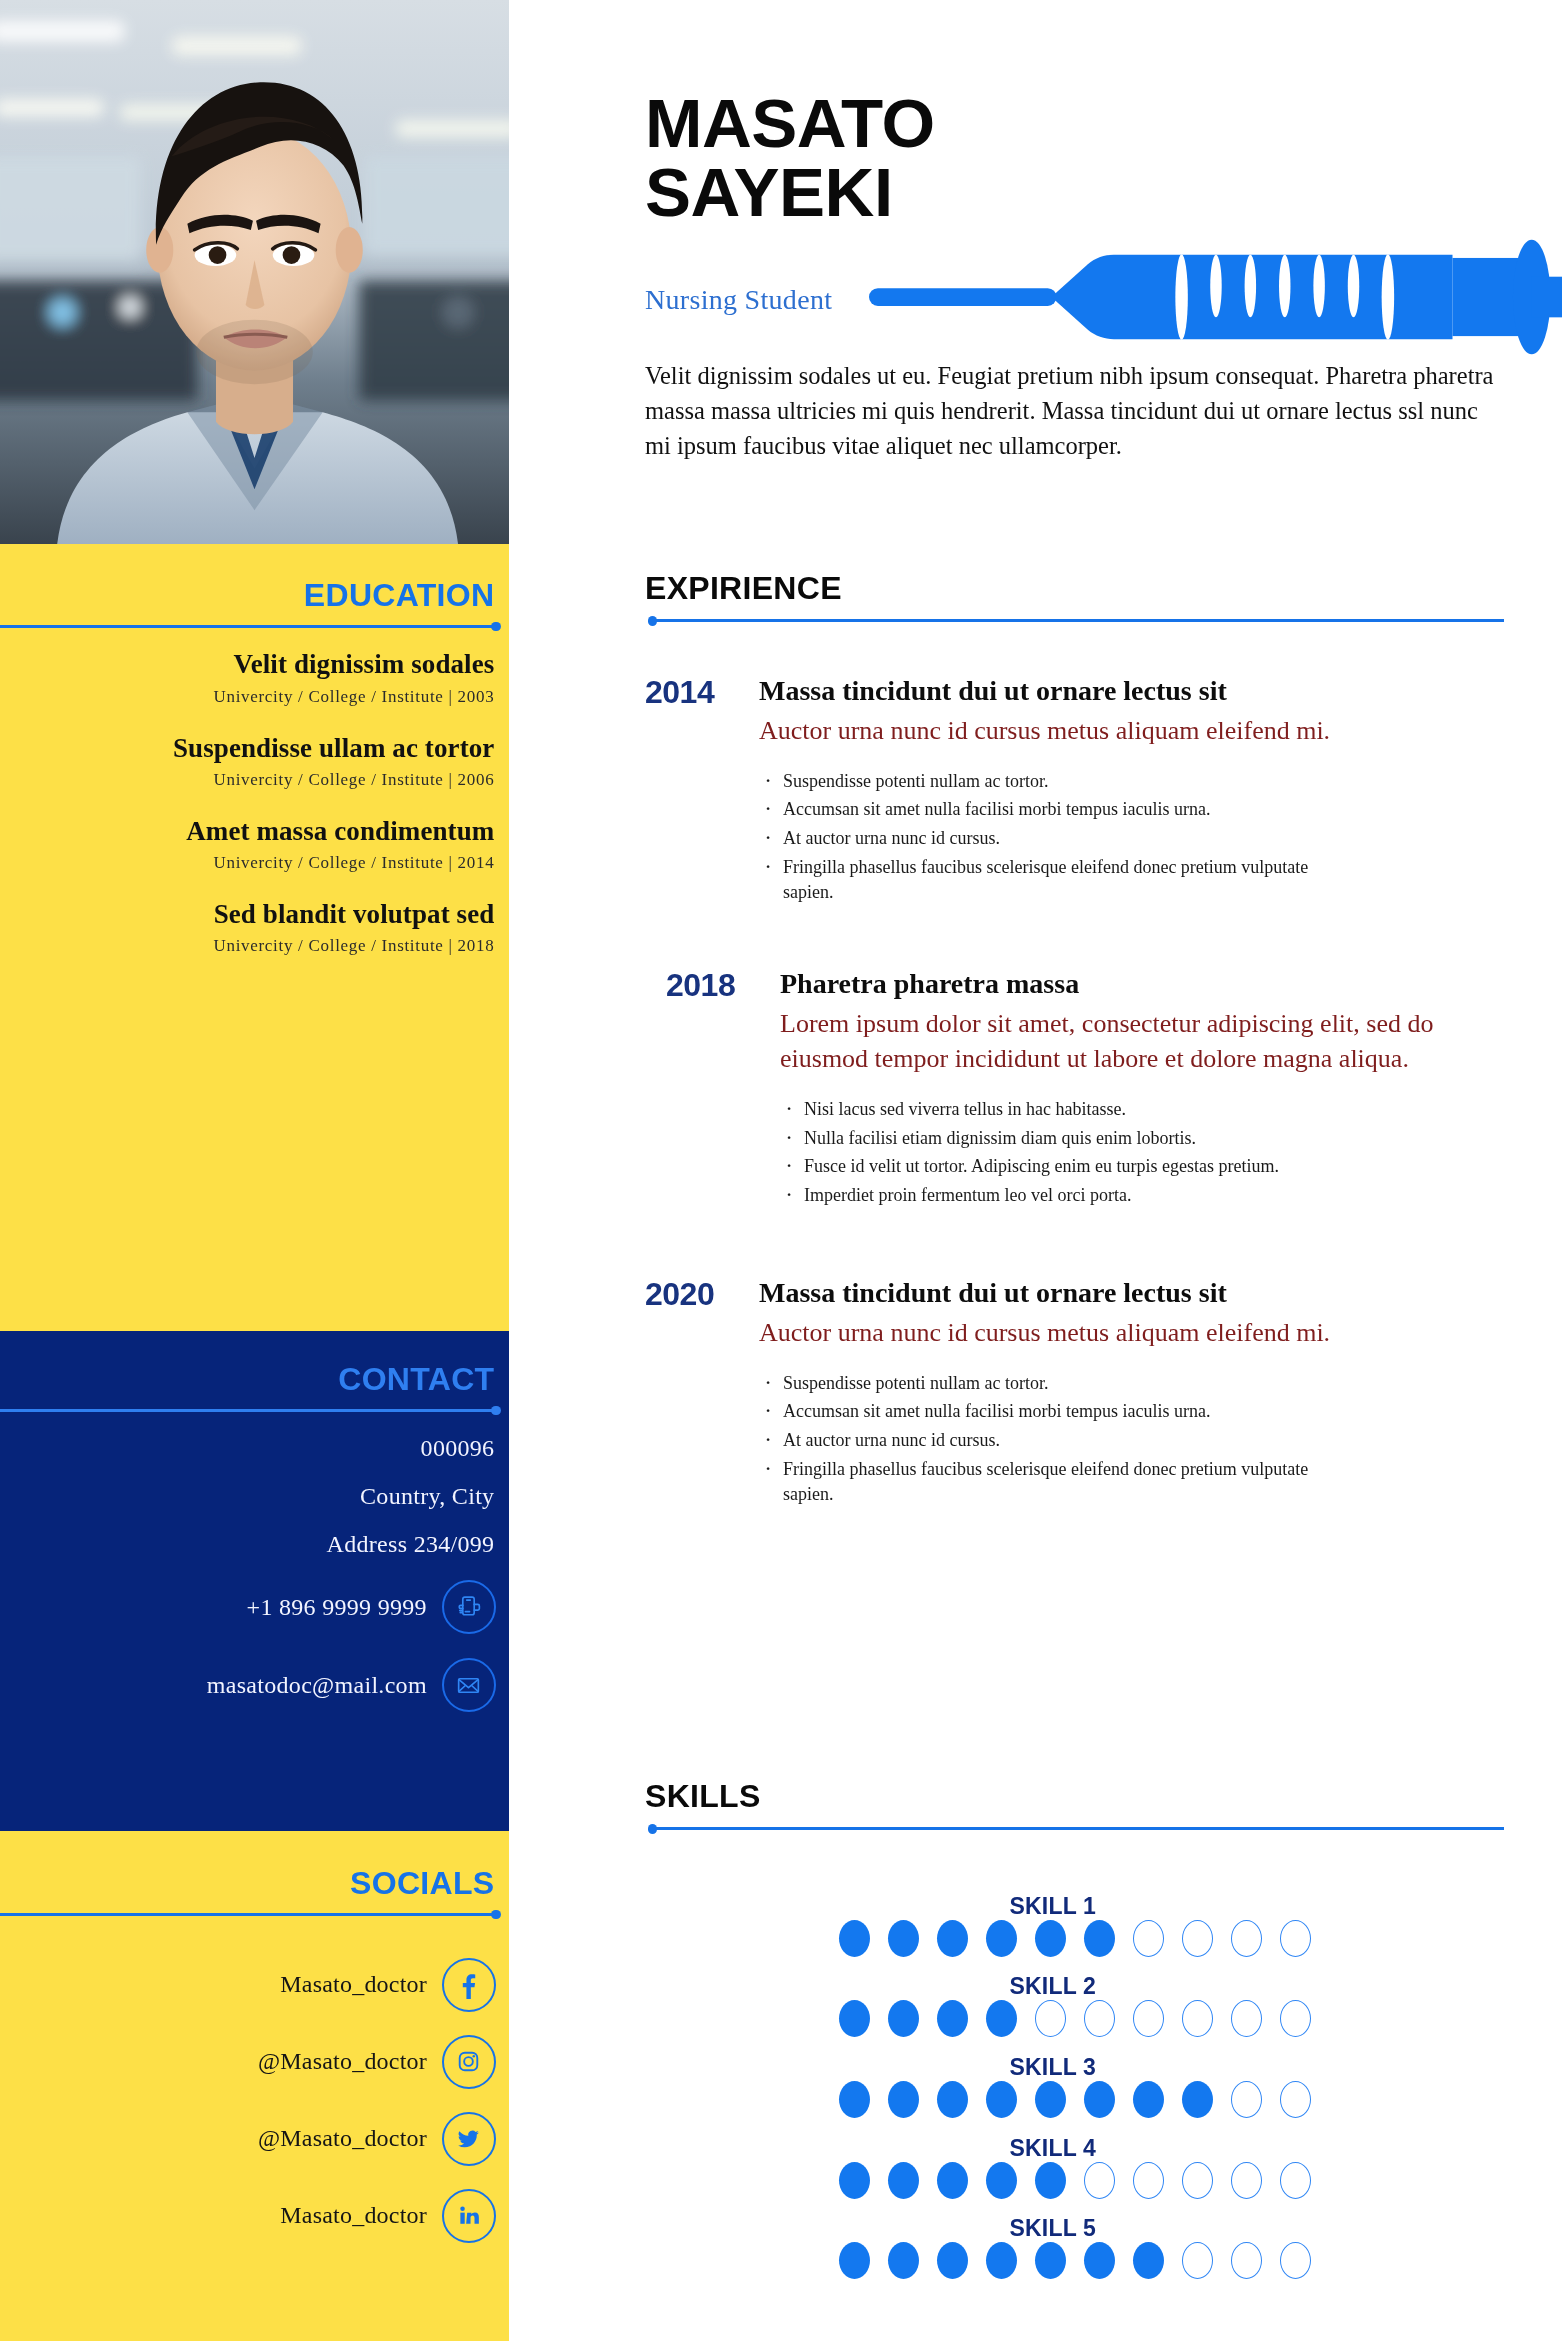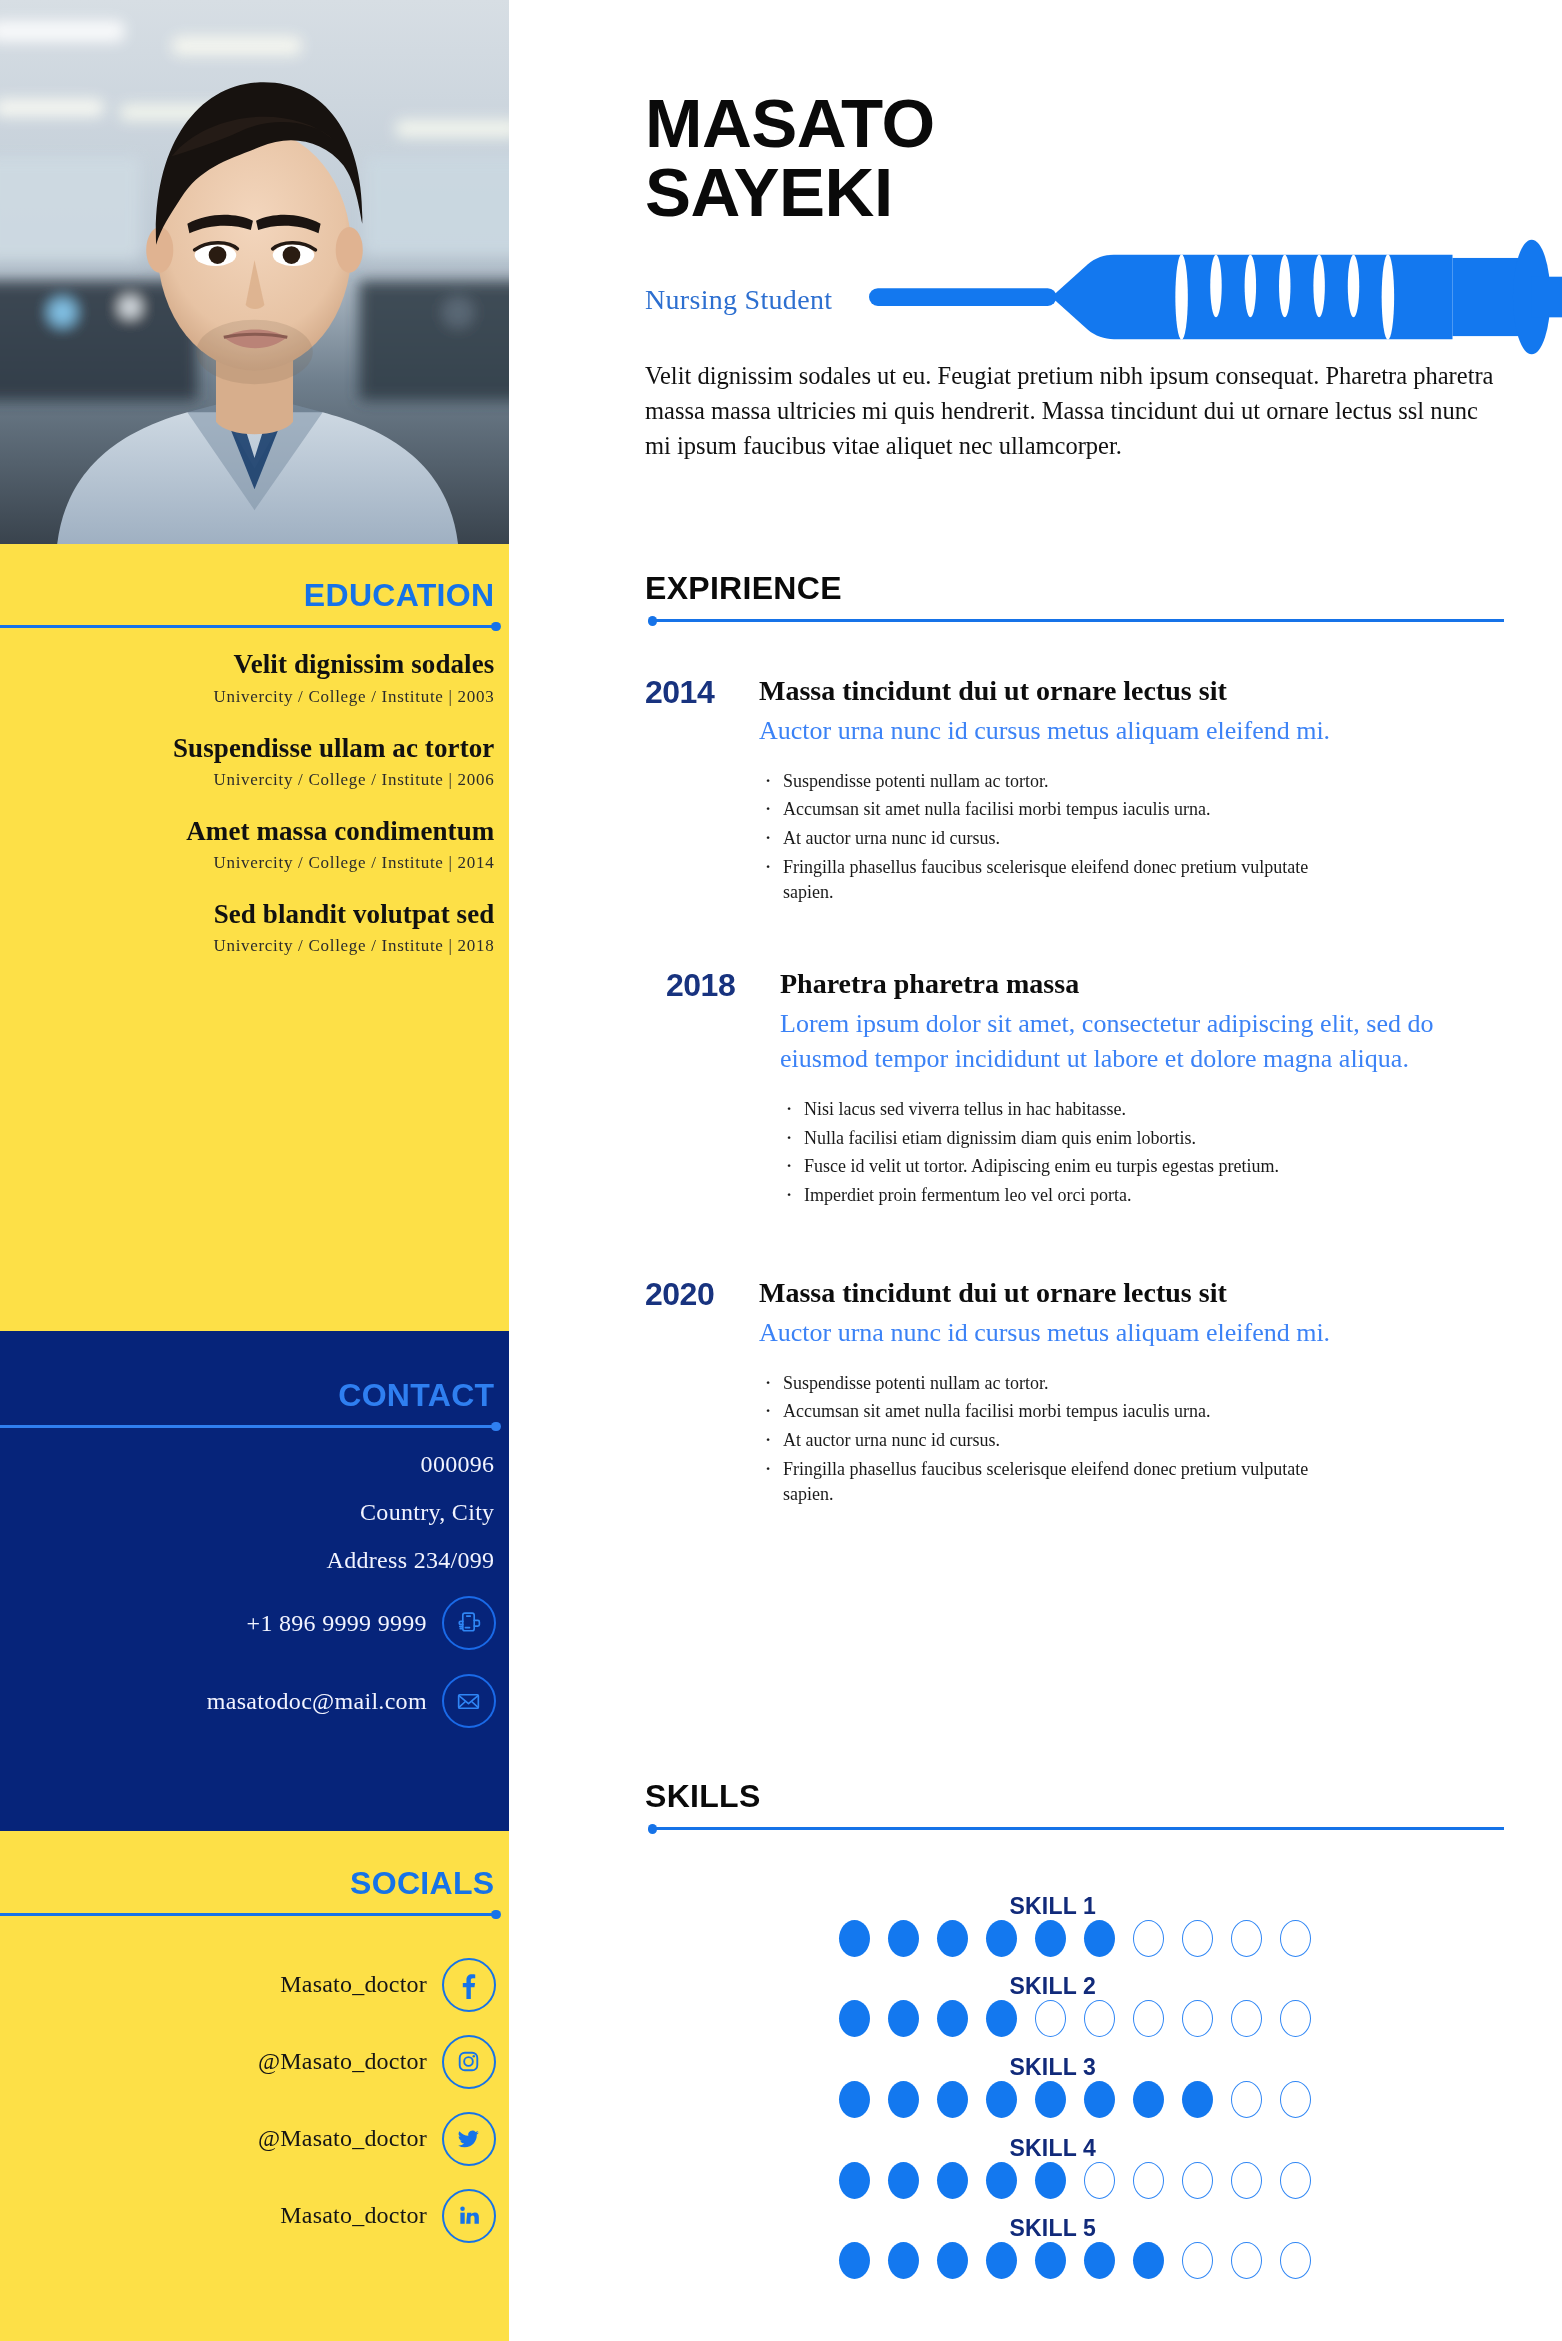--- a/index.html
+++ b/index.html
@@ -75,21 +75,21 @@
   .sec-rule .line{position:absolute;left:9.4px;right:0;top:3.1px;height:2.6px;background:#1673e8;}
   .sec-rule .dot{position:absolute;left:3.1px;top:0;width:9.4px;height:9.4px;border-radius:50%;background:#1673e8;}
 
   .exp-item{display:flex;align-items:flex-start;}
   .exp-year{
     font-family:"Liberation Sans", sans-serif;font-weight:700;
     font-size:32px;color:#18337f;width:114px;flex:0 0 auto;line-height:1.05;letter-spacing:-0.5px;
   }
   .exp-body{flex:1 1 auto;}
   .exp-title{font-family:"Liberation Serif", serif;font-weight:700;font-size:28px;color:#0d0d0d;line-height:1.1;}
-  .exp-desc{font-family:"Liberation Serif", serif;font-size:26px;color:#3b82f6;line-height:1.35;margin-top:6.2px;}
+  .exp-desc{font-family:"Liberation Serif", serif;font-size:26px;color:#7f1d1d;line-height:1.35;margin-top:6.2px;}
   .exp-bullets{margin:21px 0 0 0;padding:0;list-style:none;}
   .exp-bullets li{
     position:relative;padding-left:24px;
     font-family:"Liberation Serif", serif;font-size:18px;color:#1a1a1a;
     line-height:1.42;margin-bottom:3.1px;
   }
   .exp-bullets li:before{
     content:"\00B7";position:absolute;left:5.2px;top:-3.1px;font-size:23px;color:#1a1a1a;line-height:1.3;
   }
 
@@ -204,21 +204,21 @@
           <div class="edu-sub">Univercity / College / Institute | 2014</div>
         </div>
         <div class="edu-item">
           <div class="edu-title">Sed blandit volutpat sed</div>
           <div class="edu-sub">Univercity / College / Institute | 2018</div>
         </div>
       </div>
     </div>
 
     <div class="contact-band">
-      <div style="padding-top:48px;">
+      <div style="padding-top:32px;">
         <div class="side-head contact-head">CONTACT</div>
         <div class="side-rule contact-rule">
           <div class="line"></div>
           <div class="dot"></div>
         </div>
         <div class="contact-lines">
           <div class="cl">000096</div>
           <div class="cl">Country, City</div>
           <div class="cl">Address 234/099</div>
         </div>

